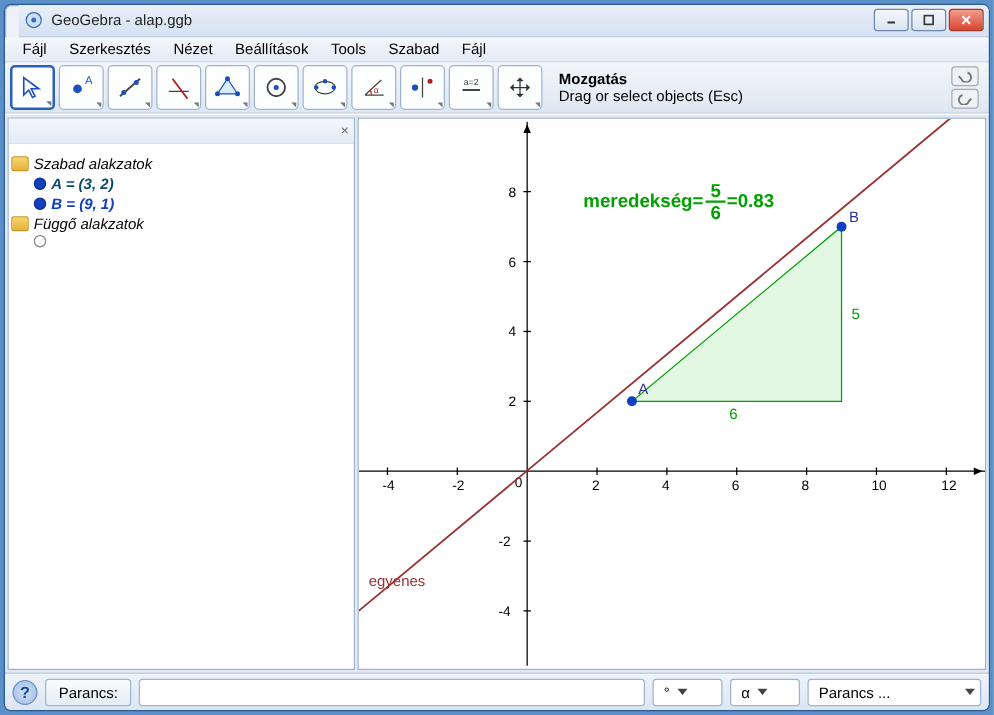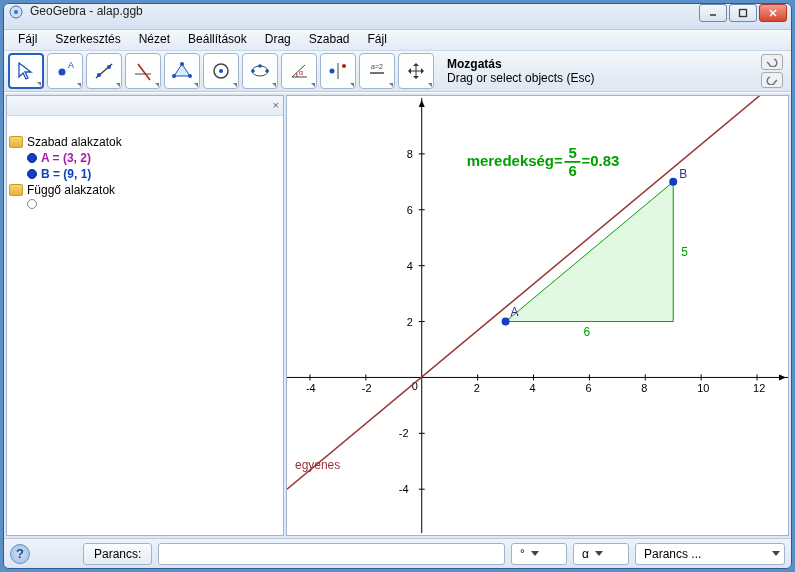--- a/index.html
+++ b/index.html
@@ -1,49 +1,49 @@
 <!DOCTYPE html>
 <html><head>
 <meta charset="utf-8">
 <style>
 * { box-sizing: border-box; margin: 0; padding: 0; font-family: "Segoe UI", Tahoma, sans-serif; }
 body { background: #5a8fc7; padding: 3px; }
 .window { background: #eef2f8; border: 1px solid #2e5a94; border-radius: 6px; width: 789px; height: 566px; display: flex; flex-direction: column; overflow: hidden; box-shadow: 0 0 0 1px #9cb8dc inset; }
-.titlebar { height: 28px; background: linear-gradient(#e9eff8,#d5e2f2); display: flex; padding: 0 4px; border-bottom: 1px solid #b5c8e0; }
+.titlebar { height: 28px; background: linear-gradient(#e9eff8,#d5e2f2); display: flex; align-items: center; padding: 0 4px; border-bottom: 1px solid #b5c8e0; margin-left: 11px; }
 .titlebar .icon { width: 16px; height: 16px; margin-right: 6px; }
 .titlebar .title { font-size: 12px; color: #222; flex: 1; }
 .winbtns { display: flex; gap: 2px; }
 .winbtn { width: 28px; height: 18px; border: 1px solid #6e88aa; border-radius: 3px; background: linear-gradient(#f4f7fb,#d9e4f1); display: flex; align-items: center; justify-content: center; font-size: 10px; cursor: pointer; }
 .winbtn.close { background: linear-gradient(#f29b8e,#d8462f); color: #fff; border-color: #a63a28; }
 .menubar { height: 22px; background: linear-gradient(#f5f8fc,#e3ebf6); display: flex; padding: 0 6px; font-size: 12px; gap: 2px; border-bottom: 1px solid #c8d6ea; }
 .menubar span { padding: 2px 8px; cursor: pointer; }
 .toolbar { height: 44px; background: linear-gradient(#f3f6fa,#dde7f3); display: flex; align-items: center; padding: 0 4px; gap: 3px; border-bottom: 1px solid #bac9dd; }
 .toolbtn { width: 36px; height: 36px; border: 1px solid #9fb4cf; border-radius: 4px; background: #fdfefe; display: flex; align-items: center; justify-content: center; cursor: pointer; position: relative; }
 .toolbtn.selected { border: 2px solid #2a5fbf; }
 .toolbtn::after{ content:""; position:absolute; right:1px; bottom:1px; border-left:4px solid transparent; border-top:4px solid #777; }
 .tooldesc { flex: 1; padding: 2px 10px; font-size: 12px; }
 .tooldesc b { font-size: 12px; display: block; }
 .navbtns { display:flex; flex-direction:column; gap:2px; padding-right:4px;}
 .navbtn { width:22px; height:16px; border:1px solid #aaa; border-radius:3px; background:#eef2f6; display:flex;align-items:center;justify-content:center; cursor:pointer;}
 .body { flex: 1; display: flex; background: #dfe8f3; border-top:1px solid #fff; }
 .sidebar { width: 278px; background: #fff; border: 1px solid #9fb4cf; margin: 2px; display: flex; flex-direction: column; font-size: 12px; }
 .sidebar .hdr { height: 20px; background: linear-gradient(#f4f7fb,#e4ecf6); display:flex; align-items:center; padding:0 4px; border-bottom:1px solid #cdd9ea; }
 .sidebar .hdr .x { margin-left:auto; cursor:pointer; color:#666; font-size:11px;}
-.tree { padding: 18px 2px; }
+.tree { padding: 8px 2px; font-style: italic; }
 .folder { display:flex; align-items:center; gap:4px; padding:1px 0;}
 .foldericon { width:14px; height:12px; background:linear-gradient(#f7d56a,#e6b33a); border:1px solid #c9962e; border-radius:2px;}
 .item { display:flex; align-items:center; gap:4px; padding:1px 0 1px 18px;}
 .dot { width:10px; height:10px; border-radius:50%; border:1px solid #888;}
 .dot.blue{ background:#1040c0; border-color:#0a2f8c;}
 .dot.none{ background:#fff;}
 .graphics { flex:1; background:#fff; border:1px solid #9fb4cf; margin:2px 2px 2px 0; position:relative; overflow:hidden;}
 .statusbar { height:32px; background:linear-gradient(#eef3fa,#dce6f3); display:flex; align-items:center; padding:0 6px; gap:6px; border-top:1px solid #bac9dd;}
 .helpbtn{ width:20px;height:20px;border-radius:50%;border:1px solid #6a8fc2;background:radial-gradient(#cfe0f5,#9dbde4);display:flex;align-items:center;justify-content:center;color:#1a4a94;font-weight:bold;font-size:13px;cursor:pointer;}
 .field{ height:22px; border:1px solid #9fb4cf; background:#fff; border-radius:3px; padding:0 6px; font-size:12px; display:flex; align-items:center;}
-.btnlike{ height:22px; border:1px solid #9fb4cf; background:linear-gradient(#fafcfe,#e4ecf6); border-radius:3px; padding:0 10px; font-size:12px; display:flex; align-items:center; cursor:pointer;margin-left:47px;}
+.btnlike{ height:22px; border:1px solid #9fb4cf; background:linear-gradient(#fafcfe,#e4ecf6); border-radius:3px; padding:0 10px; font-size:12px; display:flex; align-items:center; cursor:pointer;}
 .dropdown{ height:22px; border:1px solid #9fb4cf; background:#fff; border-radius:3px; padding:0 4px 0 8px; font-size:12px; display:flex; align-items:center; cursor:pointer; gap:6px;}
 .dropdown .arr{ border-left:4px solid transparent;border-right:4px solid transparent;border-top:5px solid #444;}
 svg text{ font-family:"Segoe UI",Tahoma,sans-serif;}
 </style>
 </head>
 <body>
 
 <div class="window">
 
   <div class="titlebar">
@@ -70,21 +70,21 @@
           </svg>
         </div>
     </div>
   </div>
 
   <div class="menubar">
     <span>Fájl</span>
     <span>Szerkesztés</span>
     <span>Nézet</span>
     <span>Beállítások</span>
-    <span>Drag</span>
+    <span>Tools</span>
     <span>Szabad</span>
     <span>Fájl</span>
   </div>
 
   <div class="toolbar">
     <div class="toolbtn selected">
         <svg width="22" height="22">
           <path d="M4 3 L4 17 L8 13 L11 19 L13 18 L10 12 L16 12 Z" fill="#fff" stroke="#1a4fc0" stroke-width="1.3"></path>
         </svg>
       </div>
@@ -179,21 +179,21 @@
       <div class="hdr">
         <span class="x">×</span>
       </div>
       <div class="tree">
         <div class="folder">
             <span class="foldericon"></span>
             <span>Szabad alakzatok</span>
           </div>
         <div class="item">
             <span class="dot blue"></span>
-            <b style="color:#a21caf">A = (3, 2)</b>
+            <b style="color:#0c4a6e">A = (3, 2)</b>
           </div>
         <div class="item">
             <span class="dot blue"></span>
             <b style="color:#1040c0">B = (9, 1)</b>
           </div>
         <div class="folder">
             <span class="foldericon"></span>
             <span>Függő alakzatok</span>
           </div>
         <div class="item">
@@ -274,19 +274,19 @@
     <div class="btnlike">Parancs:</div>
     <div class="field" style="flex:1"></div>
     <div class="dropdown" style="width:56px">
         <span>°</span>
         <span class="arr"></span>
       </div>
     <div class="dropdown" style="width:56px">
         <span>α</span>
         <span class="arr"></span>
       </div>
-    <div class="dropdown" style="width:150px">
+    <div class="dropdown" style="width:139px">
         <span>Parancs ...</span>
         <span class="arr" style="margin-left:auto"></span>
       </div>
   </div>
 
 </div>
 
 </body></html>

